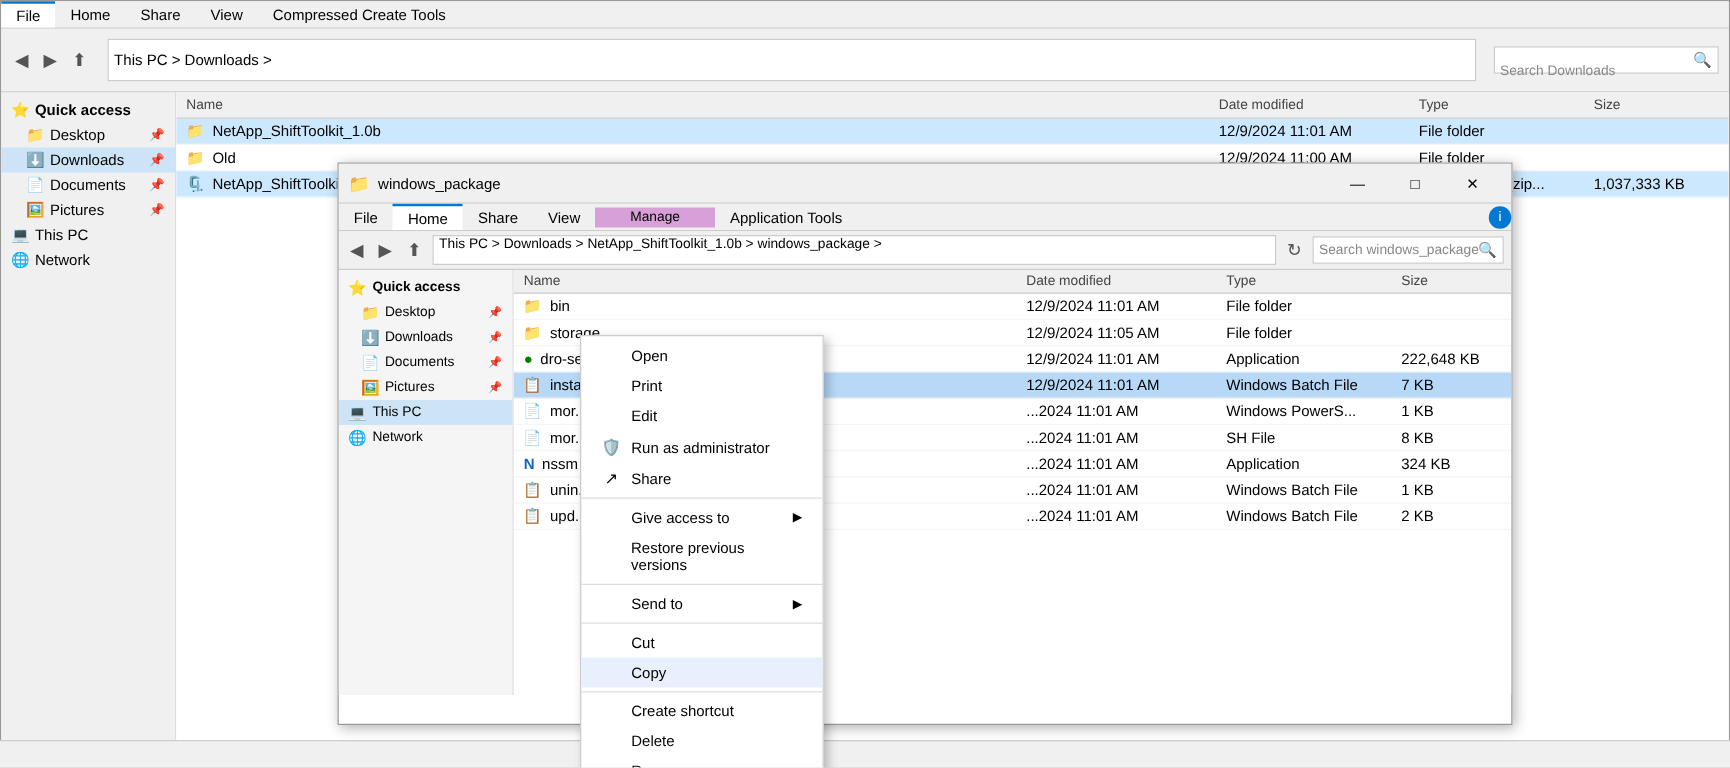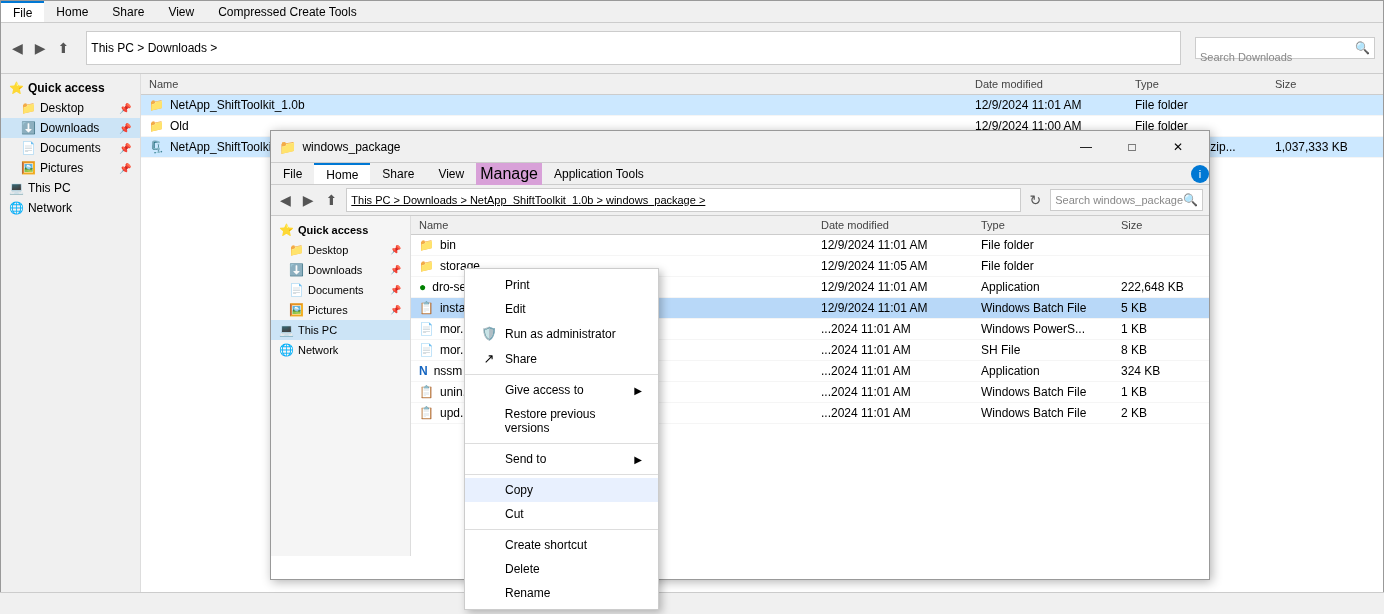--- a/index.html
+++ b/index.html
@@ -193,35 +193,33 @@
       height: 100%;
       display: flex;
       align-items: center;
     }
     .fg-ribbon-tab.active {
       background: #fff;
       border-top: 2px solid #0078d4;
     }
     .manage-tab {
       background: #d8a0d8;
-      padding: 2px 4px;
-      font-size: 16px;
+      padding: 2px 28px;
+      font-size: 11px;
       cursor: pointer;
     }
 
     .fg-address-bar {
       display: flex;
-      align-items: center;
       background: #fff;
       border: 1px solid #ccc;
       margin: 3px 6px;
       height: 24px;
       padding: 0 4px;
       gap: 4px;
-      text-decoration: underline;
     }
     .fg-search {
       display: flex;
       align-items: center;
       background: #fff;
       border: 1px solid #ccc;
       height: 22px;
       padding: 0 4px;
       min-width: 150px;
     }
@@ -548,21 +546,21 @@
         <span>222,648 KB</span>
       </div>
 
       <div class="fg-file-row highlighted">
         <div class="file-name-cell">
             <span>📋</span>
             <span>install</span>
           </div>
         <span>12/9/2024 11:01 AM</span>
         <span>Windows Batch File</span>
-        <span>5 KB</span>
+        <span>7 KB</span>
       </div>
 
       <div class="fg-file-row">
         <div class="file-name-cell">
             <span>📄</span>
             <span>mor...</span>
           </div>
         <span>...2024 11:01 AM</span>
         <span>Windows PowerS...</span>
         <span>1 KB</span>
@@ -607,20 +605,24 @@
         <span>Windows Batch File</span>
         <span>2 KB</span>
       </div>
     </div>
   </div>
 </div>
 
 <div class="context-menu">
   <div class="ctx-item">
     <span class="ctx-icon"></span>
+    <span>Open</span>
+  </div>
+  <div class="ctx-item">
+    <span class="ctx-icon"></span>
     <span>Print</span>
   </div>
   <div class="ctx-item">
     <span class="ctx-icon"></span>
     <span>Edit</span>
   </div>
   <div class="ctx-item">
     <span class="ctx-icon">🛡️</span>
     <span>Run as administrator</span>
   </div>
@@ -638,27 +640,27 @@
     <span class="ctx-icon"></span>
     <span>Restore previous versions</span>
   </div>
   <div class="ctx-separator"></div>
   <div class="ctx-item">
     <span class="ctx-icon"></span>
     <span>Send to</span>
     <span class="ctx-arrow">▶</span>
   </div>
   <div class="ctx-separator"></div>
+  <div class="ctx-item">
+    <span class="ctx-icon"></span>
+    <span>Cut</span>
+  </div>
   <div class="ctx-item highlighted">
     <span class="ctx-icon"></span>
     <span>Copy</span>
-  </div>
-  <div class="ctx-item">
-    <span class="ctx-icon"></span>
-    <span>Cut</span>
   </div>
   <div class="ctx-separator"></div>
   <div class="ctx-item">
     <span class="ctx-icon"></span>
     <span>Create shortcut</span>
   </div>
   <div class="ctx-item">
     <span class="ctx-icon"></span>
     <span>Delete</span>
   </div>

